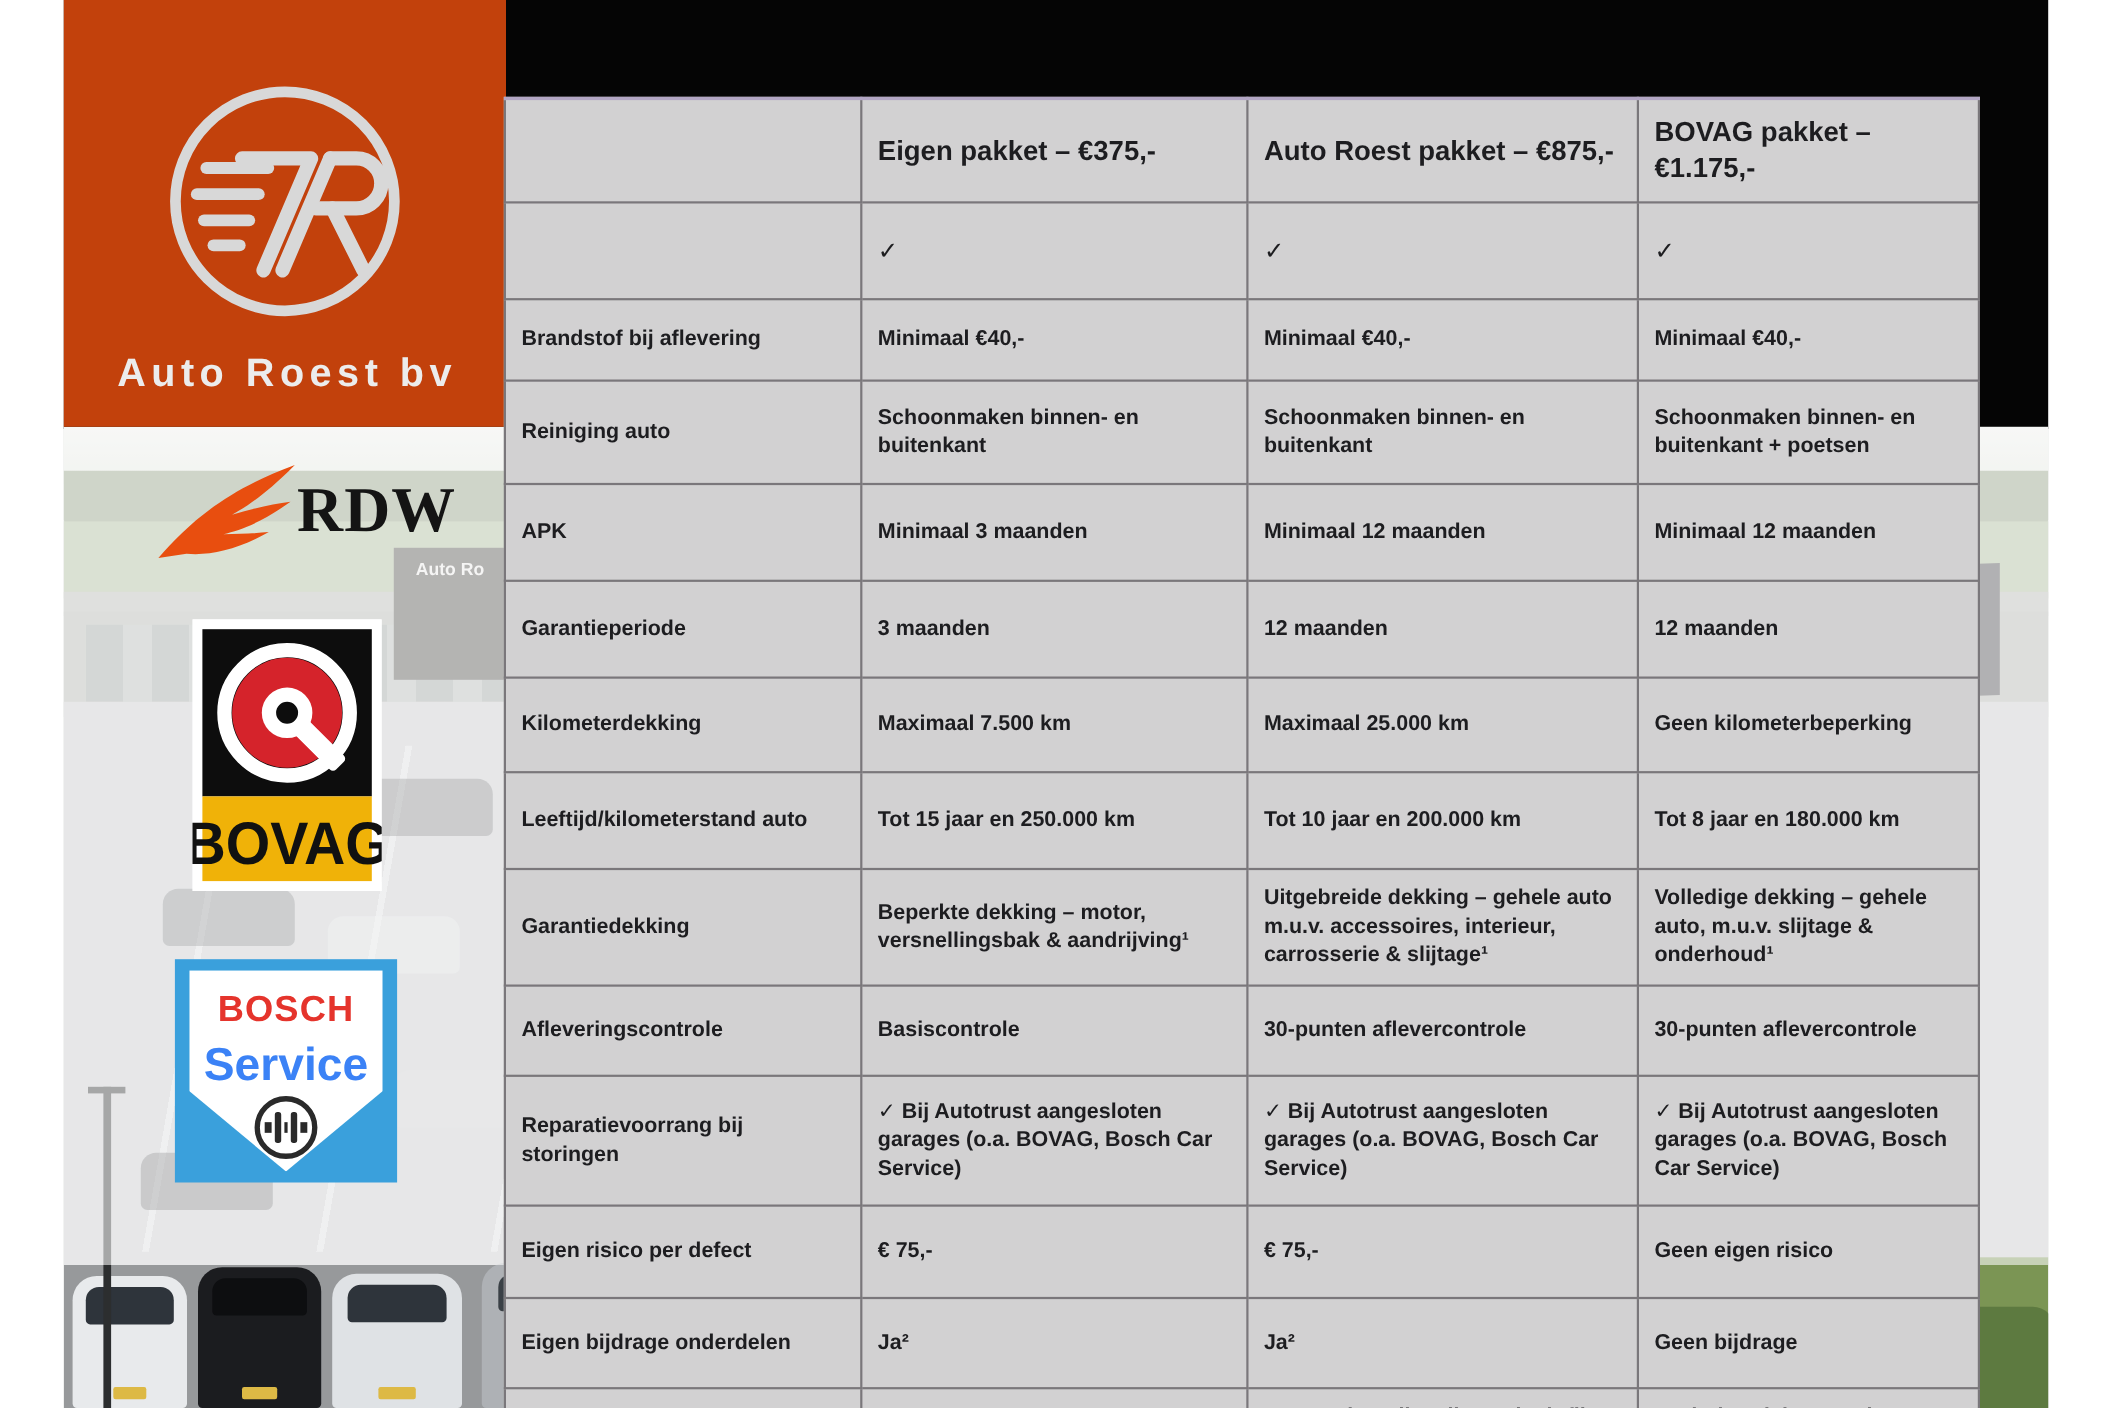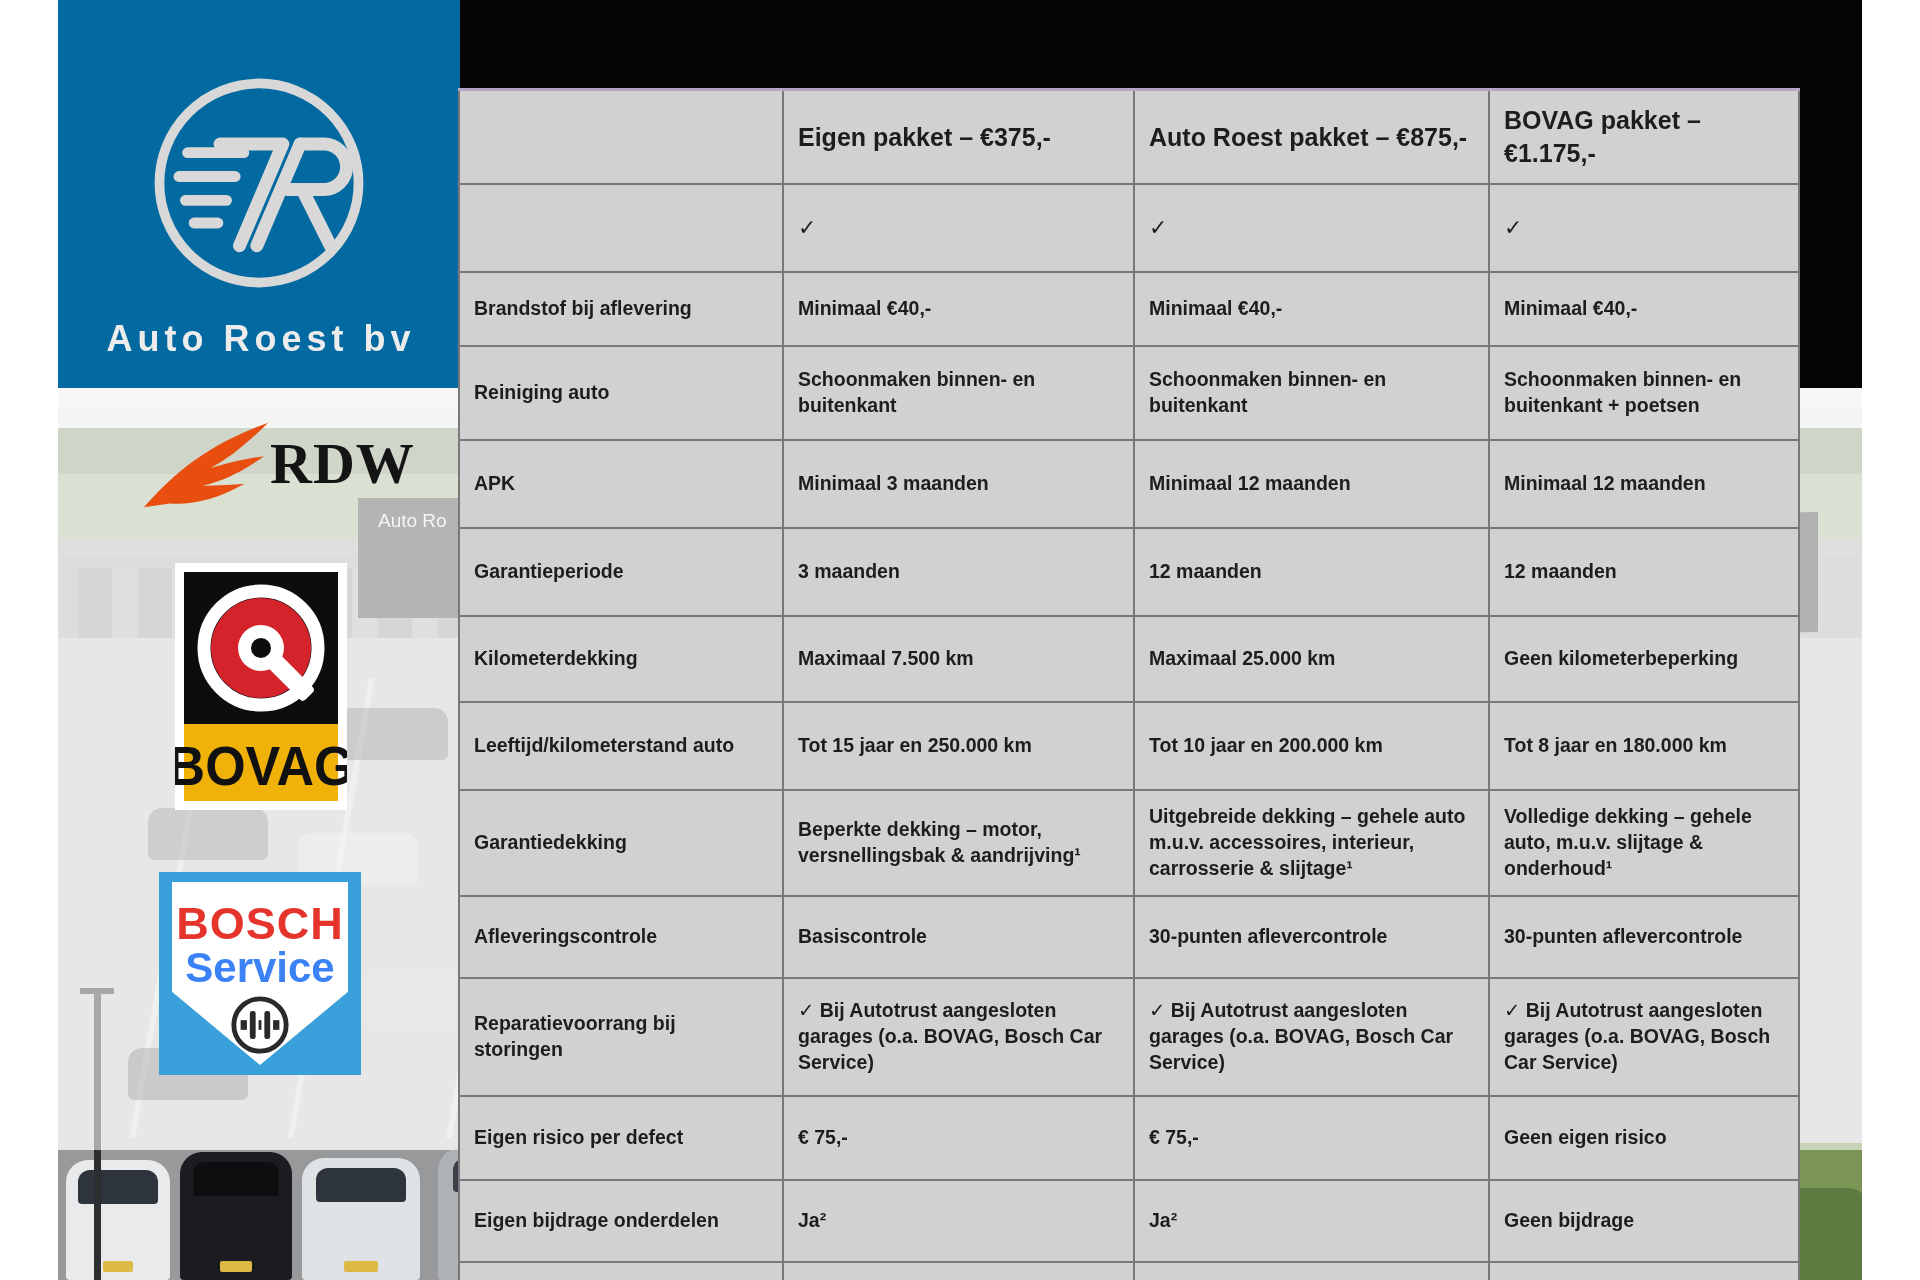--- a/index.html
+++ b/index.html
@@ -11,21 +11,21 @@
 
   
   .photo{position:absolute;left:58px;top:388px;width:1804px;height:892px;background:#c9ccc8;overflow:hidden;}
   .ph{position:absolute;}
   .sky{left:0;top:0;width:100%;height:52px;background:linear-gradient(#eceeea,#dfe3dc);}
   .treeline{left:0;top:40px;width:100%;height:52px;background:#8d9c7f;border-radius:0 0 8px 8px;}
   .field{left:0;top:86px;width:100%;height:70px;background:#a7b796;}
   .road{left:0;top:150px;width:100%;height:22px;background:#b2b5b0;}
   .midband{left:0;top:168px;width:100%;height:96px;background:#aeb1ac;}
   .bldg1{left:300px;top:110px;width:230px;height:120px;background:#4e4c49;}
-  .bldg1sign{left:320px;top:122px;width:150px;height:22px;color:#e7e7e5;font-size:19px;font-weight:normal;}
+  .bldg1sign{left:320px;top:122px;width:150px;height:22px;color:#e7e7e5;font-size:16px;font-weight:bold;}
   .bldg2{left:1400px;top:130px;width:360px;height:120px;background:#46464a;transform:skewY(-2deg);}
   .pallets{left:20px;top:180px;width:420px;height:70px;background:repeating-linear-gradient(90deg,#9aa09e 0 34px,#b0b5b2 34px 60px);}
   .lot{left:0;top:250px;width:100%;height:512px;background:#c6c7c9;}
   .lines{left:0;top:290px;width:100%;height:460px;
          background:repeating-linear-gradient(100deg,transparent 0 150px,#e8e9ea 150px 156px);opacity:.6;}
   .fcar{width:120px;height:52px;border-radius:14px 14px 6px 6px;background:#5d6167;opacity:.42;}
   .vivid{left:0;top:762px;width:100%;height:130px;background:#97999b;}
   .car{position:absolute;border-radius:22px 22px 4px 4px;}
   .shield-glass{position:absolute;left:12%;top:10px;width:76%;height:34px;border-radius:12px 12px 4px 4px;background:#2e343b;}
   .plate{position:absolute;left:36%;bottom:8px;width:28%;height:11px;background:#ddb945;border-radius:2px;}
@@ -33,41 +33,41 @@
   .van{left:1048px;top:728px;width:160px;height:164px;border-radius:16px 16px 4px 4px;background:#596067;}
   .palezone{left:1205px;top:762px;width:200px;height:130px;background:#d6d7d5;}
   .grass{left:1395px;top:755px;width:409px;height:137px;background:#7b9554;}
   .grasspath{left:1470px;top:750px;width:120px;height:150px;background:#b6b9bd;transform:skewX(-28deg);border-radius:10px;}
   .grassdark{left:1620px;top:800px;width:190px;height:100px;background:#5d7a40;border-radius:20px;}
   .lamp{width:7px;background:#2c2e2f;}
   .lamp::before{content:"";position:absolute;top:0;left:-14px;width:34px;height:6px;background:#2c2e2f;}
   .wash{left:0;top:0;width:100%;height:762px;background:rgba(255,255,255,0.58);}
 
   
-  .brand-box{position:absolute;left:58px;top:0;width:402px;height:388px;background:#0369a1;}
+  .brand-box{position:absolute;left:58px;top:0;width:402px;height:388px;background:#c2410c;}
   .monogram{position:absolute;left:82px;top:64px;width:238px;height:238px;}
   .brand-name{position:absolute;left:38px;top:318px;width:330px;text-align:center;
               color:#ececec;font-size:36px;font-weight:bold;letter-spacing:5px;white-space:nowrap;}
 
   
   .rdw{position:absolute;left:142px;top:408px;width:270px;height:110px;}
   .rdw-wing{position:absolute;left:0;top:8px;width:128px;height:100px;}
   .rdw-text{position:absolute;left:128px;top:22px;font-family:"Liberation Serif","DejaVu Serif",serif;
             font-size:58px;font-weight:bold;color:#141414;letter-spacing:1px;text-align:right;}
 
   
   .bovag{position:absolute;left:175px;top:563px;width:172px;height:247px;background:#ffffff;padding:0;}
   .bovag svg{display:block;}
 
   
   .bosch{position:absolute;left:159px;top:872px;width:202px;height:203px;background:#3aa0dc;}
   .bosch-shield{position:absolute;left:13px;top:10px;width:176px;height:183px;
                 background:#ffffff;clip-path:polygon(0 0,100% 0,100% 60%,50% 100%,0 60%);}
   .bosch-word{position:absolute;left:0;top:16px;width:100%;text-align:center;
-              color:#e5342c;font-size:45px;font-weight:bold;letter-spacing:1px;}
+              color:#e5342c;font-size:33px;font-weight:bold;letter-spacing:1px;}
   .service-word{position:absolute;left:0;top:62px;width:100%;text-align:center;
                 color:#3b82f6;font-size:42px;font-weight:bold;}
   .armature{position:absolute;left:57px;top:112px;width:62px;height:62px;}
 
   
   .pkg-table{position:absolute;left:458px;top:88px;width:1340px;border-collapse:collapse;
              background:#d2d1d2;table-layout:fixed;border:2px solid #6e6c6f;border-top:3px solid #b2a6c4;
              color:#1d1d20;}
   .pkg-table col.c0{width:324px;}
   .pkg-table col.c1{width:351px;}

